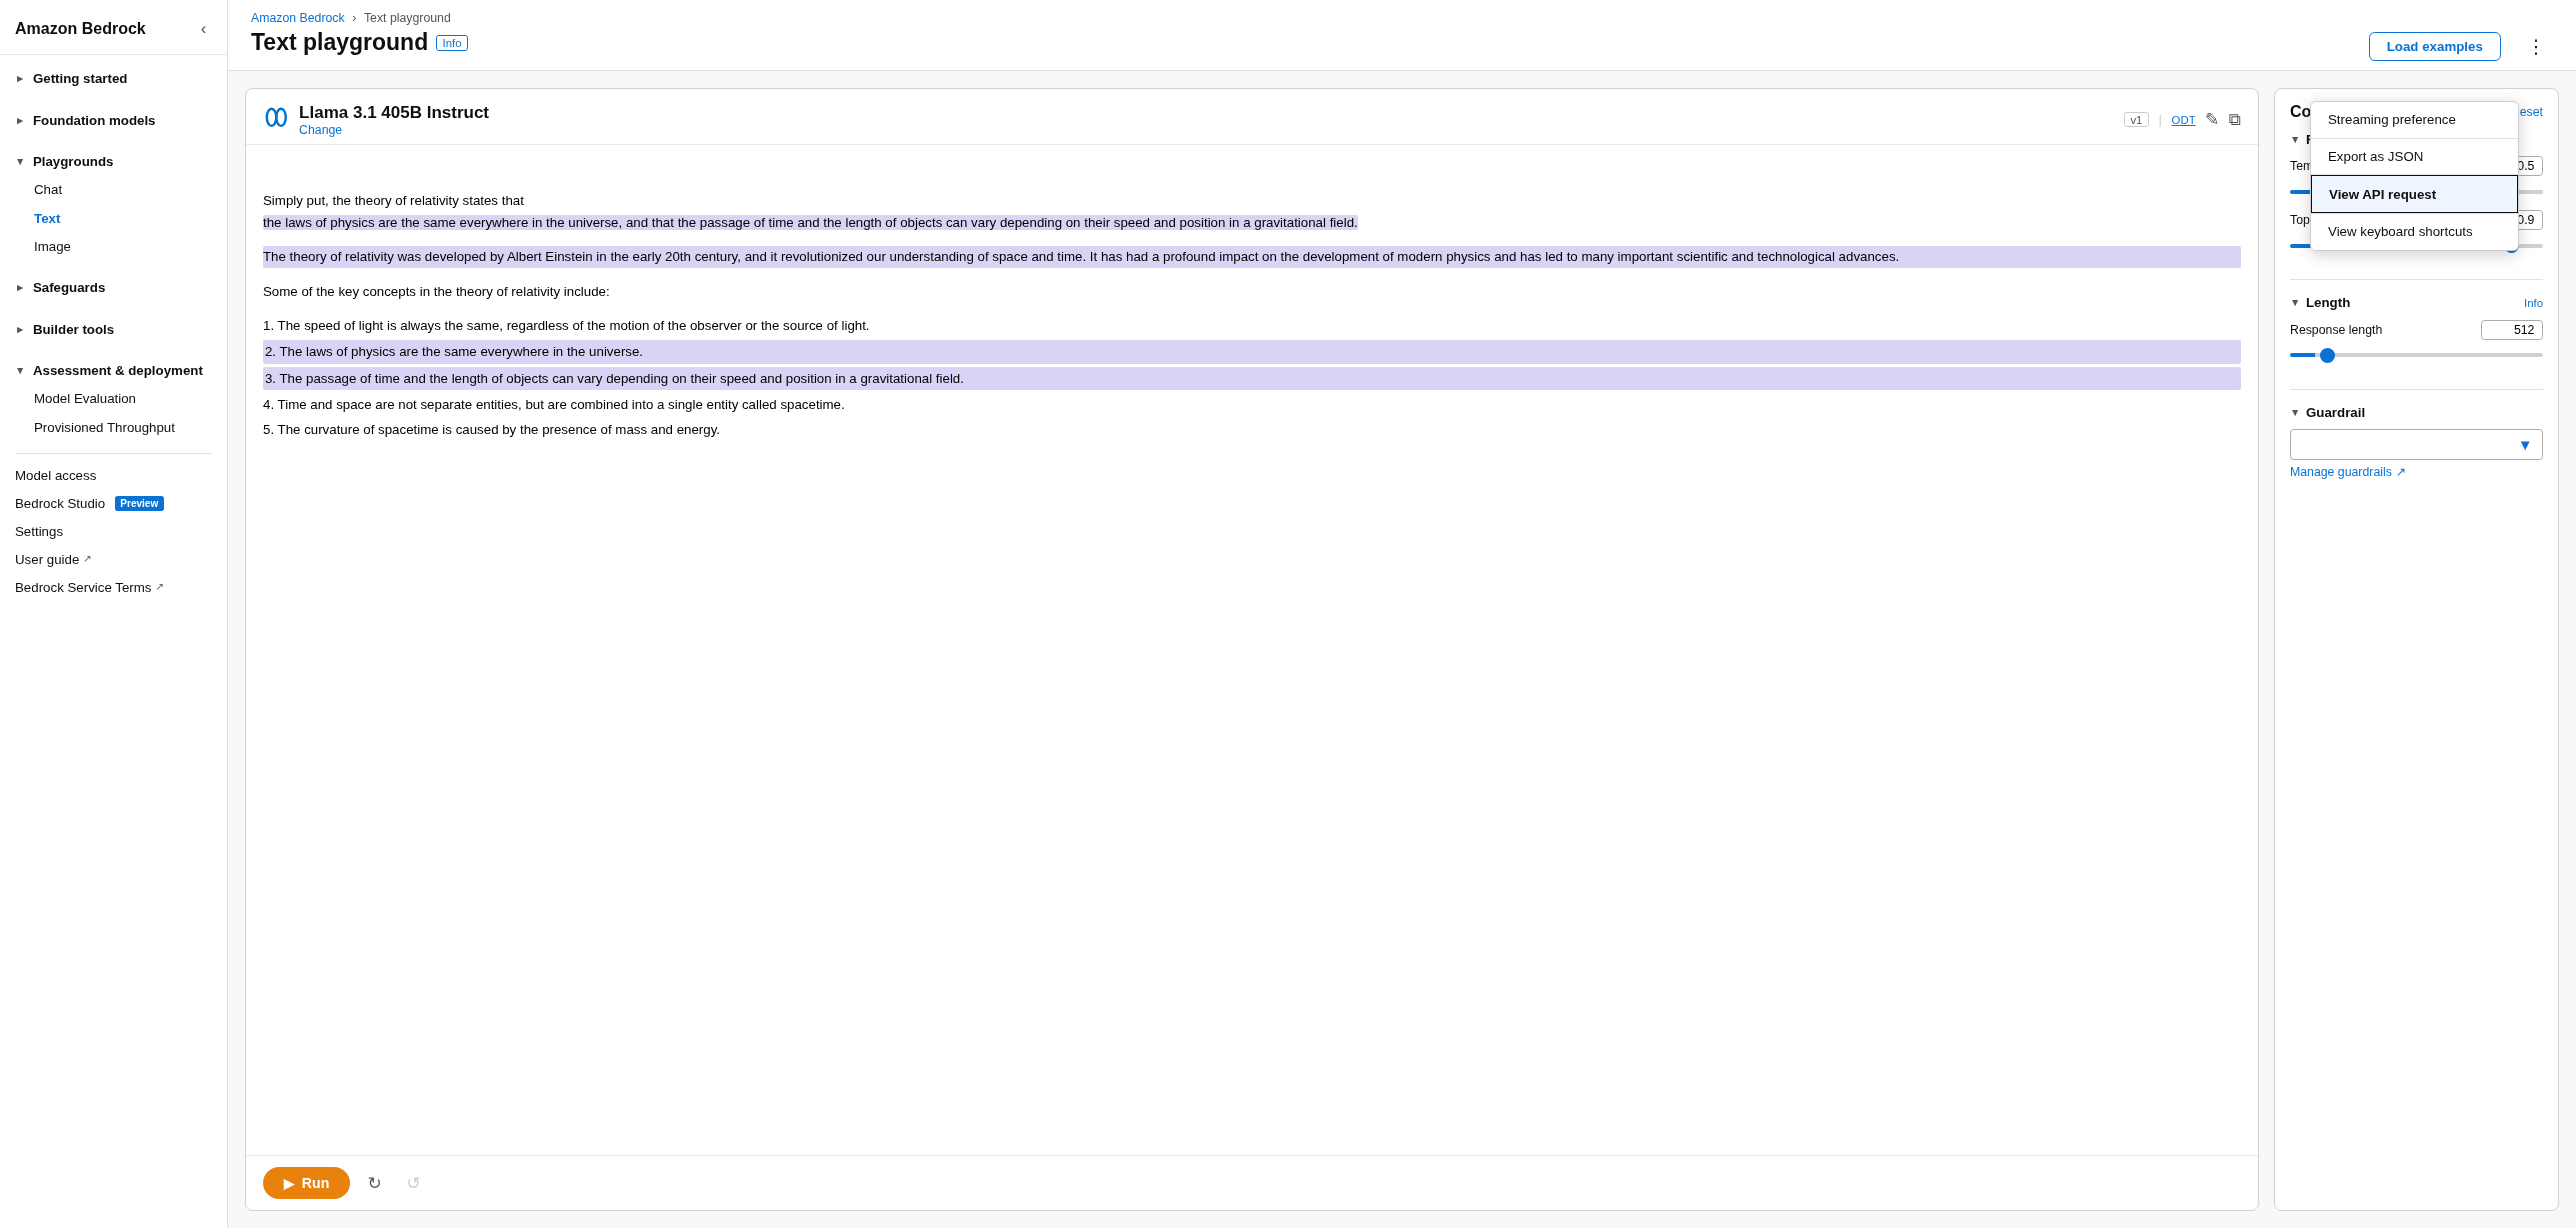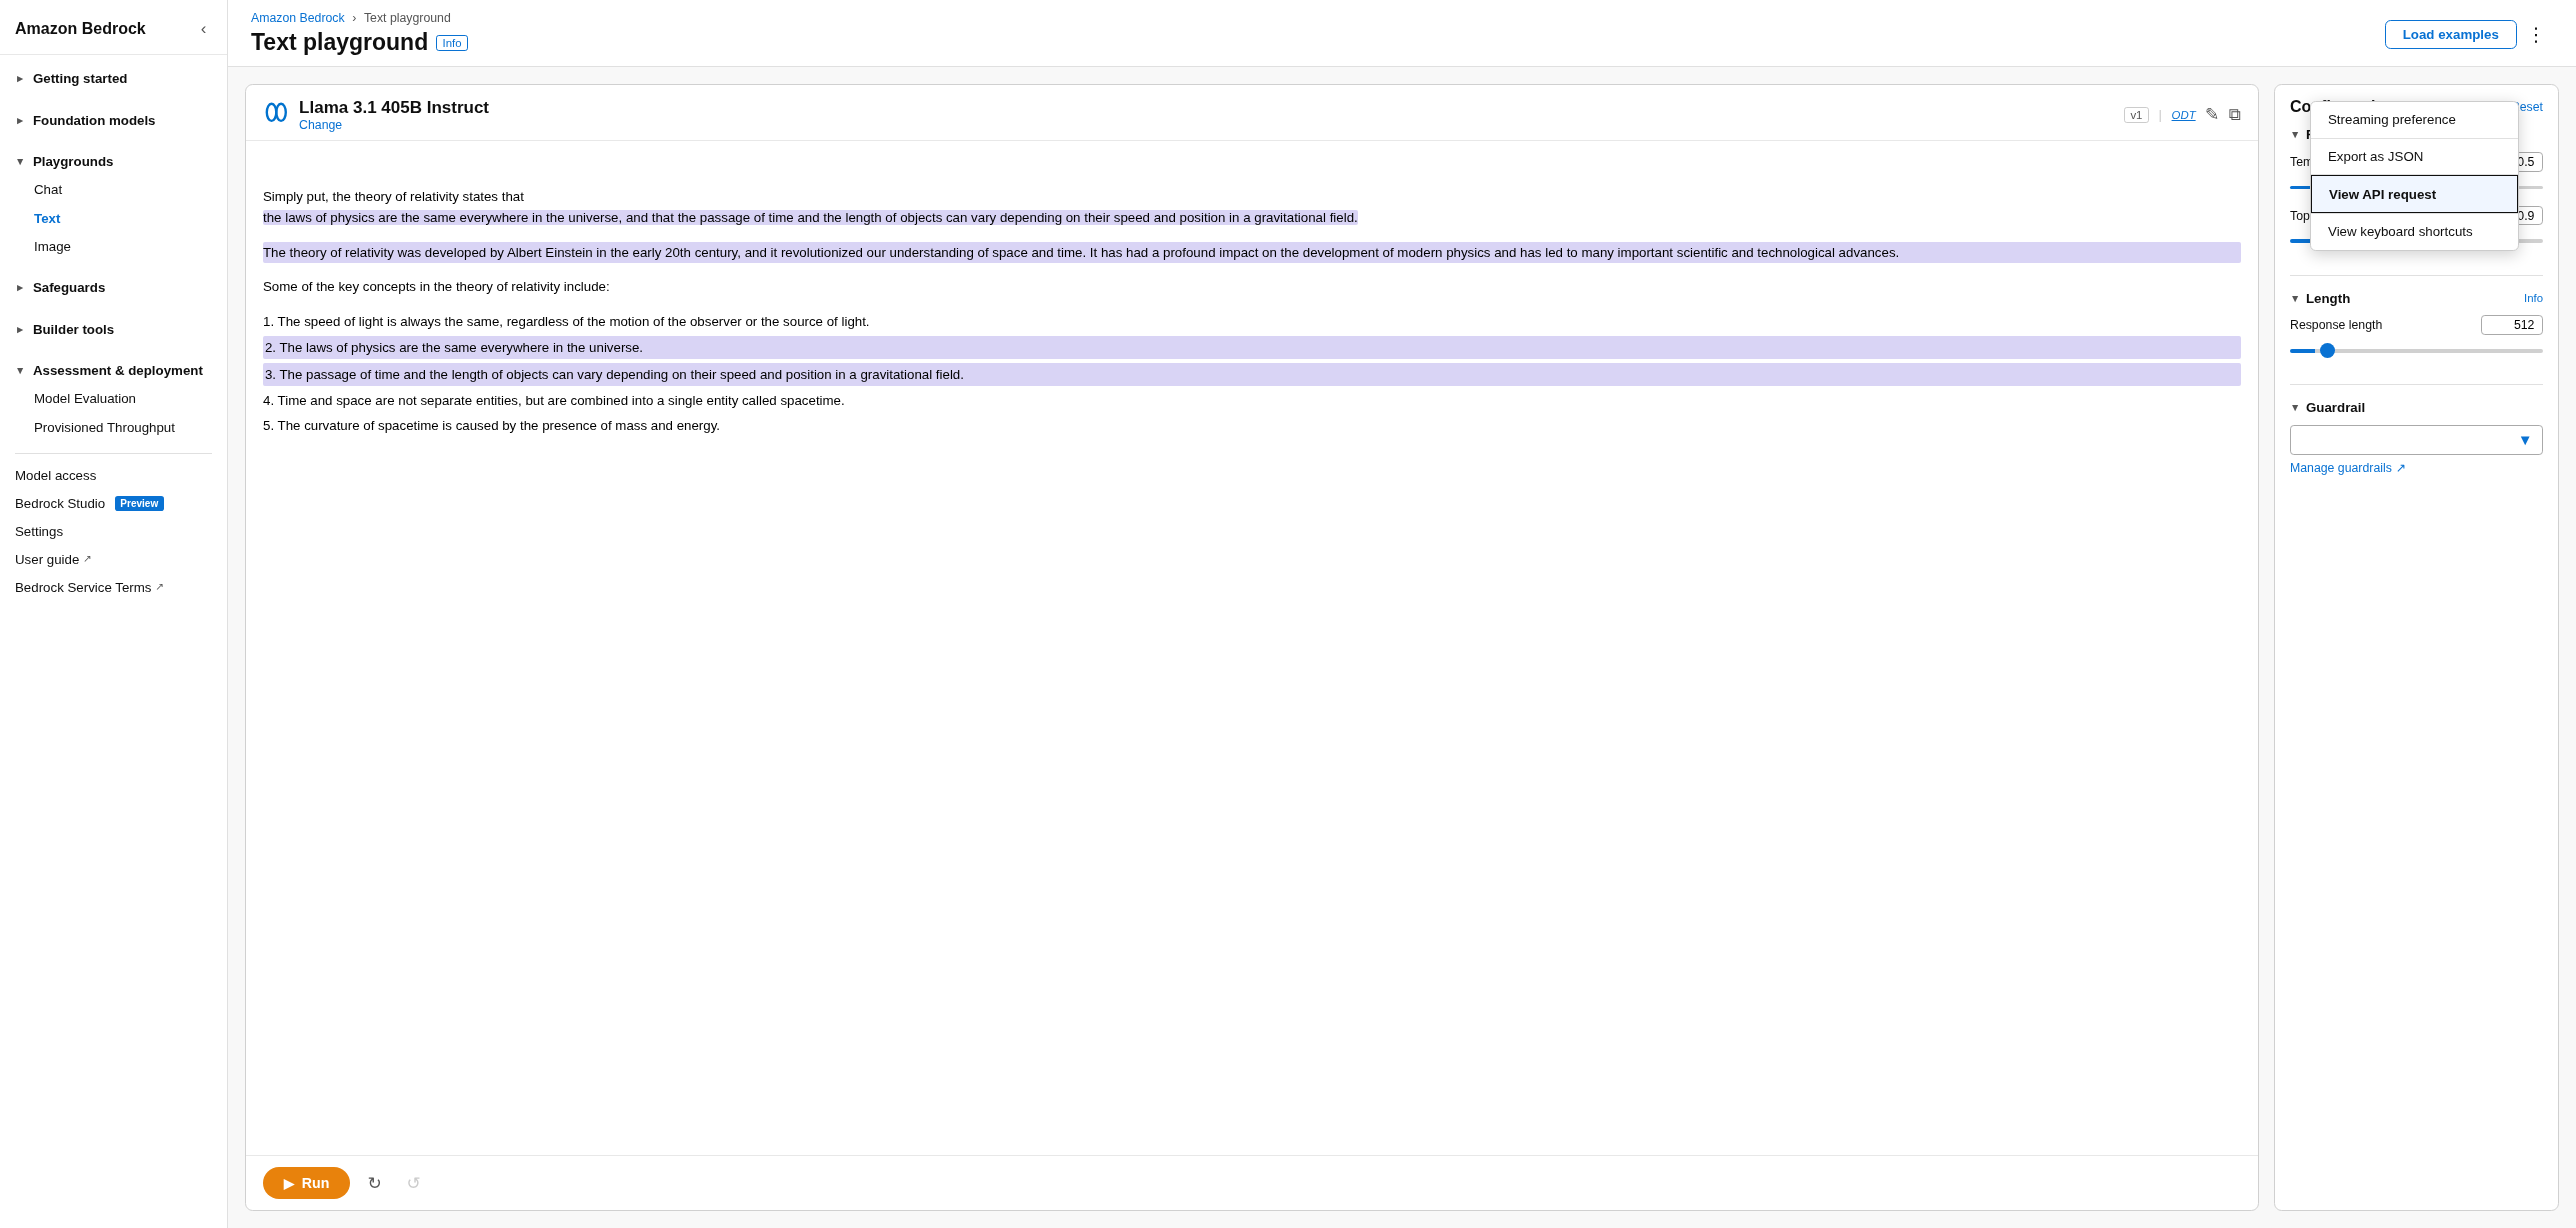--- a/index.html
+++ b/index.html
@@ -111,21 +111,21 @@
     .page-title { font-size: 23px; font-weight: 700; color: #0f0f0f; display: flex; align-items: center; gap: 7.6px; }
     .info-badge {
       font-size: 11.4px;
       font-weight: 400;
       color: #0972d3;
       border: 0.9px solid #0972d3;
       border-radius: 2.8px;
       padding: 0.9px 5.7px;
       cursor: pointer;
     }
-    .topbar-actions { display: flex; align-items: center; gap: 2px; margin-top: 9px; }
+    .topbar-actions { display: flex; align-items: center; gap: 18px; margin-top: 21px; }
     .load-examples-btn {
       border: 1.9px solid #0972d3;
       background: #fff;
       color: #0972d3;
       font-weight: 600;
       font-size: 13.3px;
       padding: 5.7px 17px;
       border-radius: 5.7px;
       cursor: pointer;
     }
@@ -166,21 +166,21 @@
       padding: 13.3px 17px 7.6px 17px;
       border-bottom: 0.9px solid #e8e8e8;
     }
     .model-info { display: flex; align-items: center; gap: 9.5px; }
     .model-logo { font-size: 21px; }
     .model-name-block {}
     .model-name { font-size: 17px; font-weight: 700; color: #0f0f0f; }
     .model-change { color: #0972d3; font-size: 12.3px; cursor: pointer; }
     .model-version-area { display: flex; align-items: center; gap: 9.5px; }
     .version-badge { font-size: 11.4px; color: #555; border: 0.9px solid #ccc; border-radius: 2.8px; padding: 0.9px 5.7px; }
-    .odt-badge { font-size: 11.4px; color: #0972d3; text-decoration: underline; cursor: pointer; font-style: italic; }
+    .odt-badge { font-size: 11.4px; color: #0972d3; text-decoration: underline; cursor: pointer; }
     .model-icon-btn { background: none; border: none; cursor: pointer; font-size: 17px; color: #555; }
 
     
     .content-area {
       flex: 1;
       padding: 13.3px 17px;
       overflow-y: auto;
     }
     .text-block { font-size: 13.3px; color: #000000; line-height: 1.6; }
     .text-block p { margin-bottom: 13.3px; }

